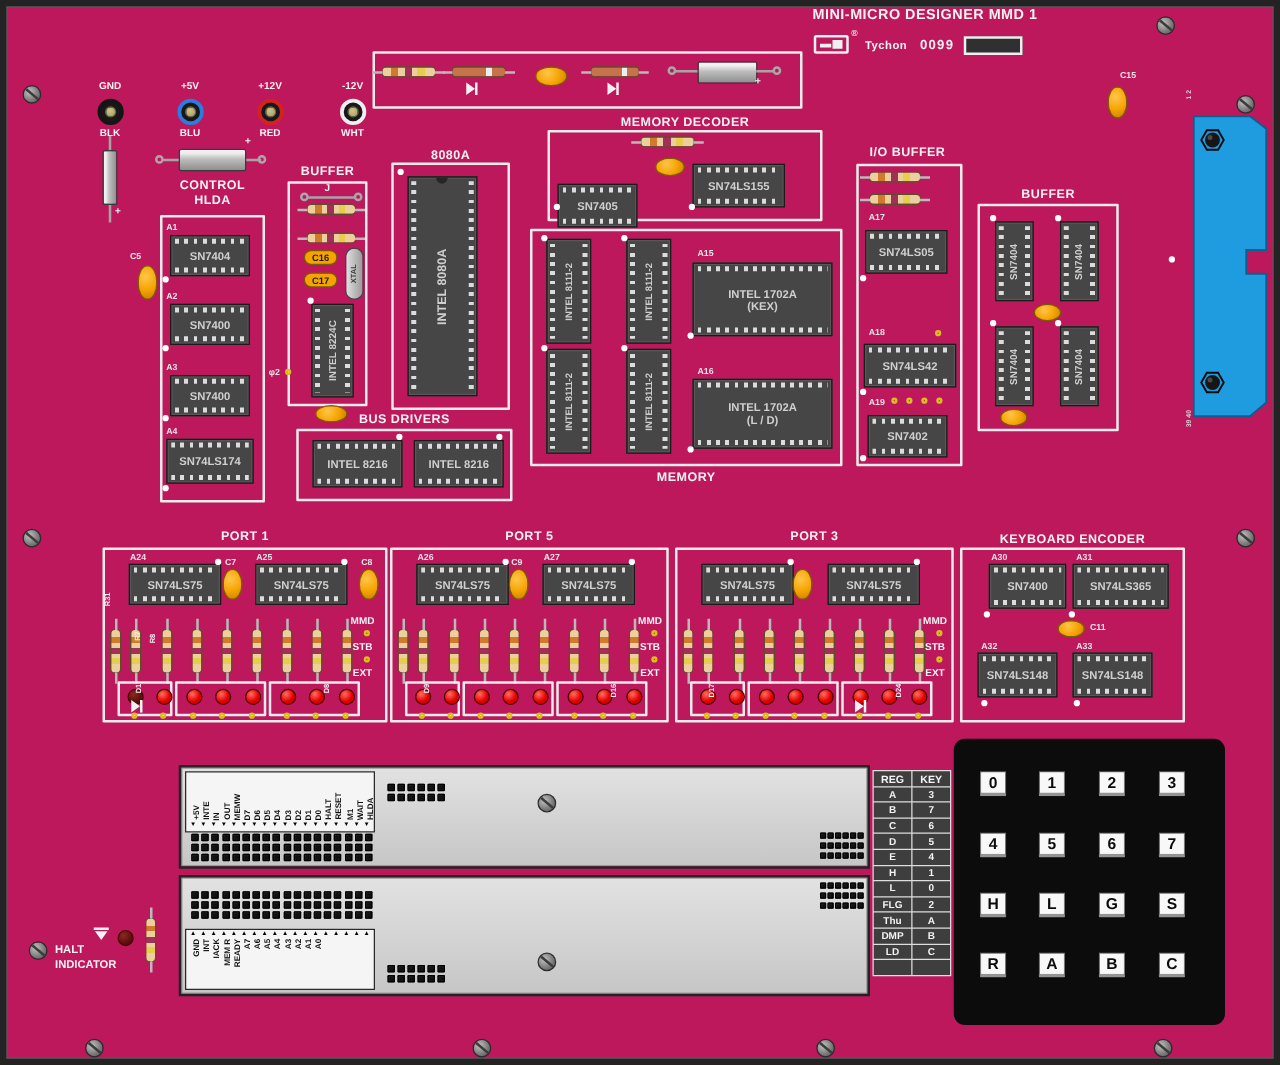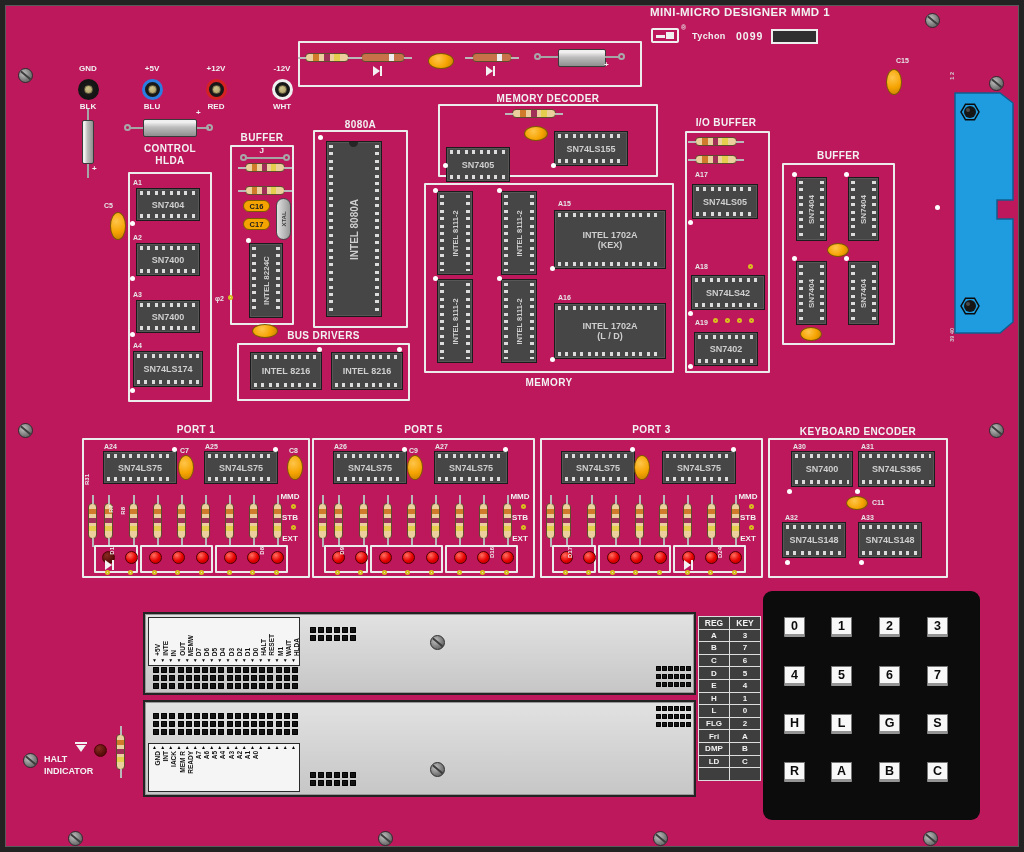--- a/index.html
+++ b/index.html
@@ -214,21 +214,21 @@
       <div>D</div>
       <div>5</div>
       <div>E</div>
       <div>4</div>
       <div>H</div>
       <div>1</div>
       <div>L</div>
       <div>0</div>
       <div>FLG</div>
       <div>2</div>
-      <div>Fri</div>
+      <div>Thu</div>
       <div>A</div>
       <div>DMP</div>
       <div>B</div>
       <div>LD</div>
       <div>C</div>
       <div></div>
       <div></div>
     </div>
   <div class="kpanel" style="left:763px;top:591px;width:217px;height:229px"></div>
 

